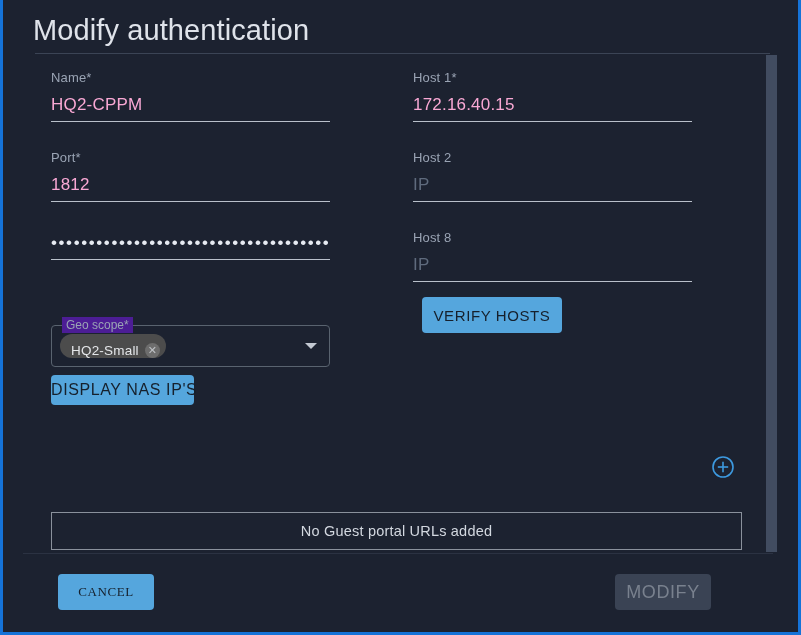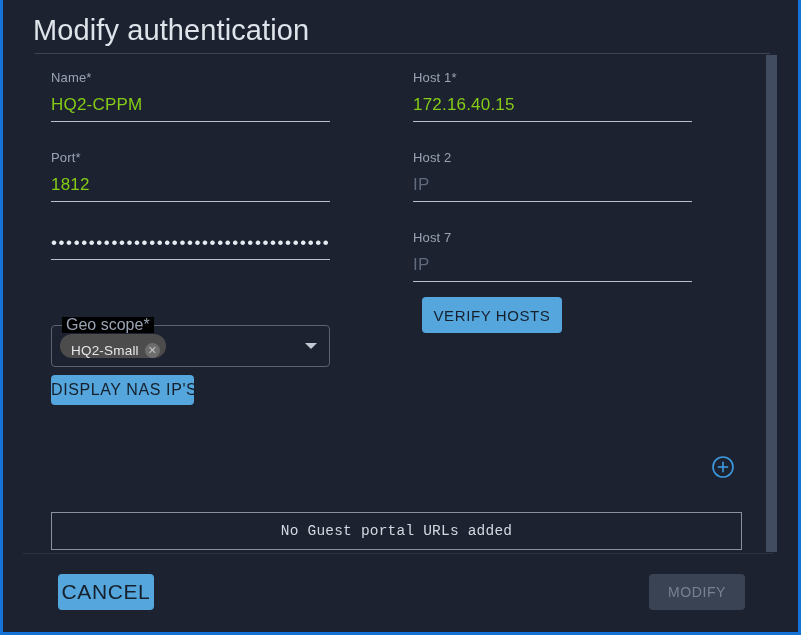--- a/index.html
+++ b/index.html
@@ -78,21 +78,21 @@
   }
   .field-label {
     font-size: 13px;
     color: #9aa4b4;
     letter-spacing: 0.15px;
     margin-bottom: 7px;
     white-space: nowrap;
   }
   .field-value {
     font-size: 17px;
-    color: #84cc16;
+    color: #f9a8d4;
     letter-spacing: 0.2px;
     height: 25px;
     line-height: 25px;
     white-space: nowrap;
   }
   .field-value.placeholder {
     color: #5f6b7d;
   }
   .field-underline {
     margin-top: 4px;
@@ -123,23 +123,23 @@
     inset: 0;
     border: 1px solid #59636f;
     border-radius: 4px;
     box-sizing: border-box;
   }
   .geo-notch {
     position: absolute;
     left: 11px;
     top: -8px;
     height: 16px;
-    background: #000000;
+    background: #4c1d95;
     padding: 0 4px;
-    font-size: 16px;
+    font-size: 12px;
     line-height: 16px;
     color: #9aa4b4;
     white-space: nowrap;
   }
   .chip {
     position: absolute;
     left: 9px;
     top: 9px;
     height: 24px;
     border-radius: 12px;
@@ -193,22 +193,22 @@
     white-space: nowrap;
   }
   .btn-disabled {
     background: #3a4354;
     color: #79818e;
     cursor: default;
   }
 
   #btn-display-nas { left: 48px; top: 375px; width: 143px; height: 30px; }
   #btn-verify-hosts { left: 419px; top: 297px; width: 140px; height: 36px; font-size: 15px; }
-  #btn-cancel { left: 55px; top: 574px; width: 96px; height: 36px; font-size: 21px; }
-  #btn-modify { left: 646px; top: 574px; width: 96px; height: 36px; font-size: 14px; }
+  #btn-cancel { left: 55px; top: 574px; width: 96px; height: 36px; font-size: 13px; font-family: Liberation Serif, serif; }
+  #btn-modify { left: 612px; top: 574px; width: 96px; height: 36px; font-size: 18px; }
 
   
   .section-title {
     position: absolute;
     left: 32px;
     top: 460px;
     font-size: 17px;
     color: #dfe3ea;
     letter-spacing: 0.2px;
   }
@@ -224,21 +224,20 @@
     position: absolute;
     left: 48px;
     top: 512px;
     width: 691px;
     height: 38px;
     border: 1px solid #8a919c;
     box-sizing: border-box;
     display: flex;
     align-items: center;
     justify-content: center;
-    font-family: Liberation Mono, monospace;
   }
   .empty-box-text {
     font-size: 14.5px;
     color: #d3d8e0;
     letter-spacing: 0.2px;
   }
   .footer-divider {
     position: absolute;
     left: 20px;
     top: 553px;
@@ -280,21 +279,21 @@
       <div class="field-underline"></div>
     </div>
 
     <div class="field" style="left:410px; top:95px; width:279px;">
       <div class="field-label">Host 2</div>
       <div class="field-value placeholder">IP</div>
       <div class="field-underline"></div>
     </div>
 
     <div class="field" style="left:410px; top:175px; width:279px;">
-      <div class="field-label">Host 7</div>
+      <div class="field-label">Host 8</div>
       <div class="field-value placeholder">IP</div>
       <div class="field-underline"></div>
     </div>
 
     <button class="btn" id="btn-verify-hosts" style="top:242px;text-align:center;">VERIFY HOSTS</button>
 
     <div class="geo-wrap" style="top:270px;">
       <div class="geo-box"></div>
       <div class="geo-notch">Geo scope*</div>
       <div class="chip">

